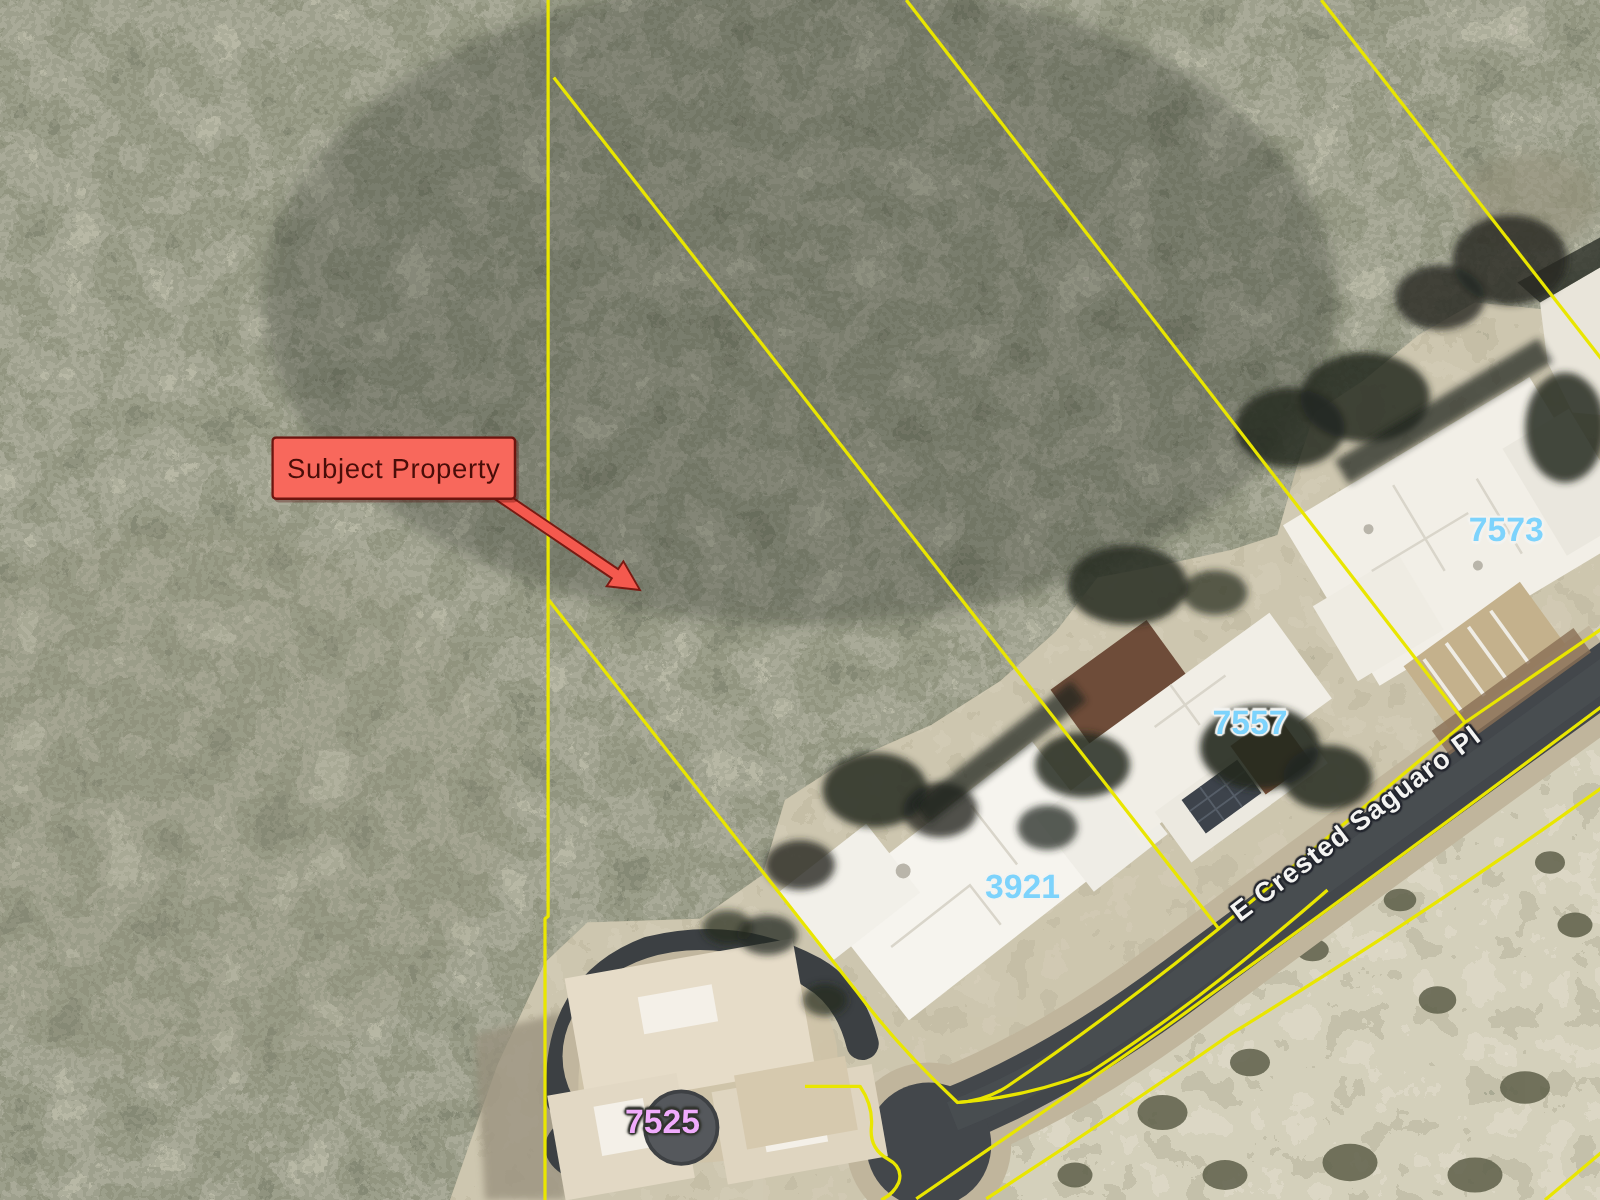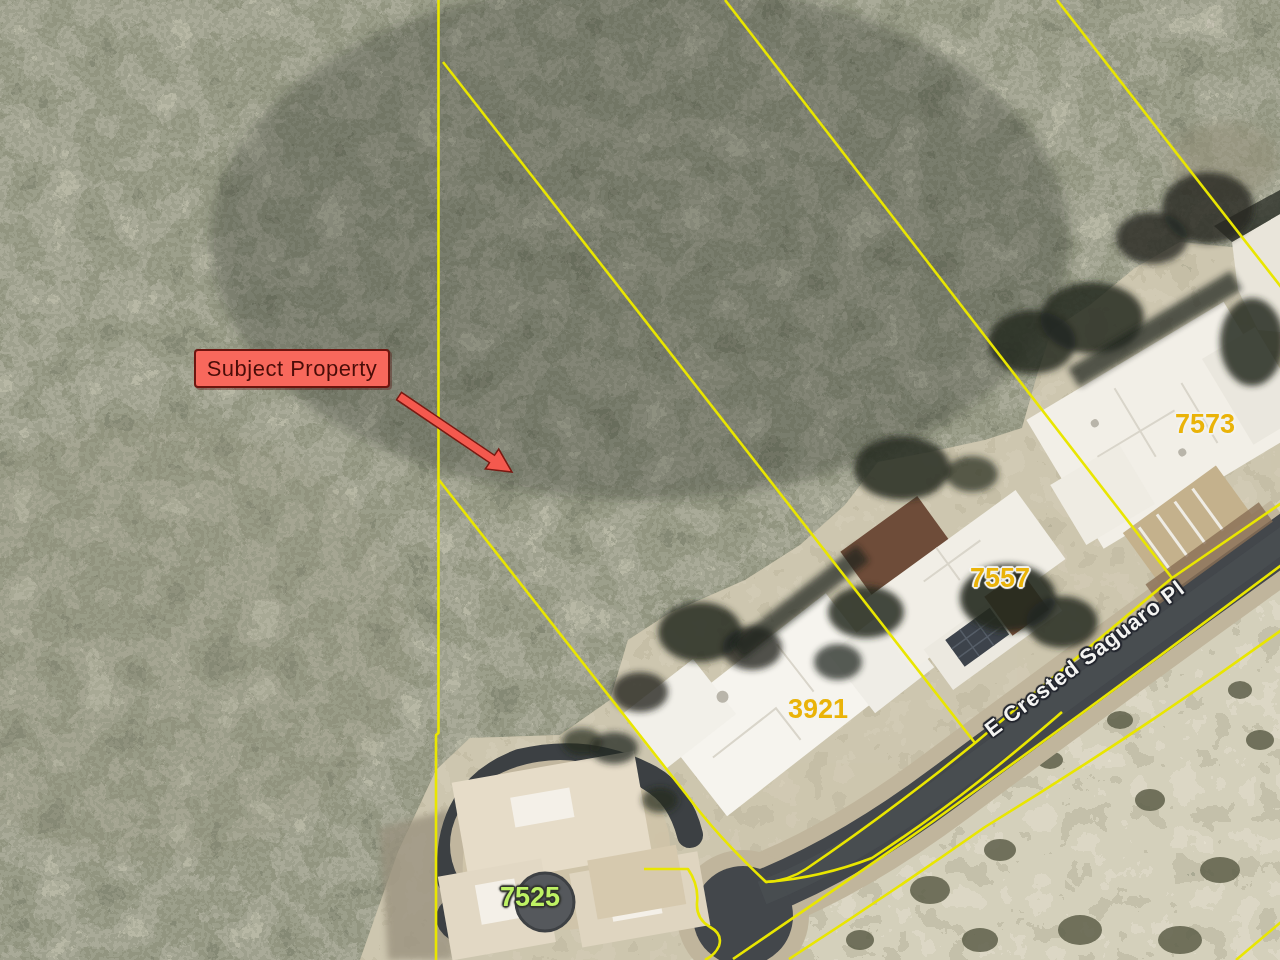--- a/index.html
+++ b/index.html
@@ -1,38 +1,38 @@
 <!DOCTYPE html>
 <html><head>
 <meta charset="utf-8">
 <style>
   html,body{margin:0;padding:0;background:#222;}
   #stage{position:relative;width:1280px;height:960px;overflow:hidden;background:#474b3d;
          font-family:"Liberation Sans",sans-serif;}
   #stage svg.base{position:absolute;left:0;top:0;}
   .overlay{position:absolute;z-index:5;}
   
-  .callout{left:194px;top:349px;width:196px;height:39px;background:#f8685c;
+  .callout{left:217px;top:349px;width:196px;height:51px;background:#f8685c;
            border:2px solid #6d150f;border-radius:4px;box-sizing:border-box;
            display:flex;align-items:center;justify-content:center;
            box-shadow:2px 2px 0 rgba(80,10,5,.35);}
   .callout span{font-size:22px;color:#4a0d08;letter-spacing:.5px;}
   
   .street-label{left:935px;top:646px;width:300px;text-align:center;
                 transform:rotate(-37deg);transform-origin:50% 50%;
                 font-size:22px;font-weight:bold;color:#f4f4f2;letter-spacing:1px;
                 text-shadow:-2px 0 1px #23262e,2px 0 1px #23262e,0 -2px 1px #23262e,
                  0 2px 1px #23262e,-1px -1px 1px #23262e,1px 1px 1px #23262e,
                  -1px 1px 1px #23262e,1px -1px 1px #23262e;}
   
   .lot-label{width:100px;text-align:center;font-size:27px;font-weight:bold;}
-  .lot-dark{color:#eab308;
+  .lot-dark{color:#7dd3fc;
     text-shadow:-2px 0 1px #f3f3f0,2px 0 1px #f3f3f0,0 -2px 1px #f3f3f0,0 2px 1px #f3f3f0,
     -1px -1px 1px #f3f3f0,1px 1px 1px #f3f3f0,-1px 1px 1px #f3f3f0,1px -1px 1px #f3f3f0;}
-  .lot-light{color:#bef264;
+  .lot-light{color:#f0abfc;
     text-shadow:-2px 0 2px #33352f,2px 0 2px #33352f,0 -2px 2px #33352f,0 2px 2px #33352f,
     -1px -1px 1px #33352f,1px 1px 1px #33352f,-1px 1px 1px #33352f,1px -1px 1px #33352f;}
 </style>
 </head>
 <body>
 
 <div id="stage">
 
 <svg class="base" width="1280" height="960" viewBox="0 0 1280 960">
   <defs>

